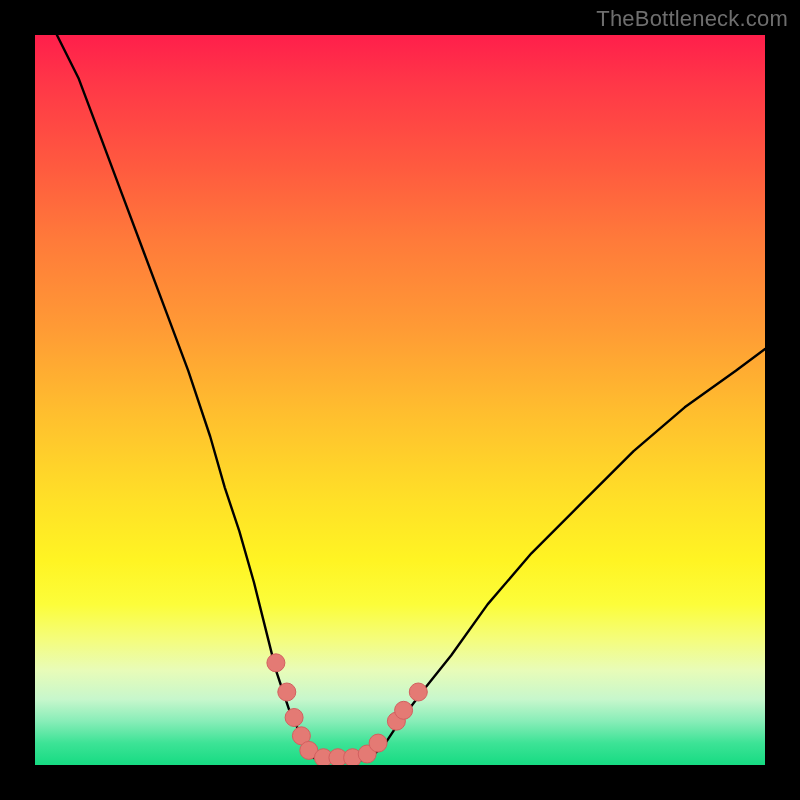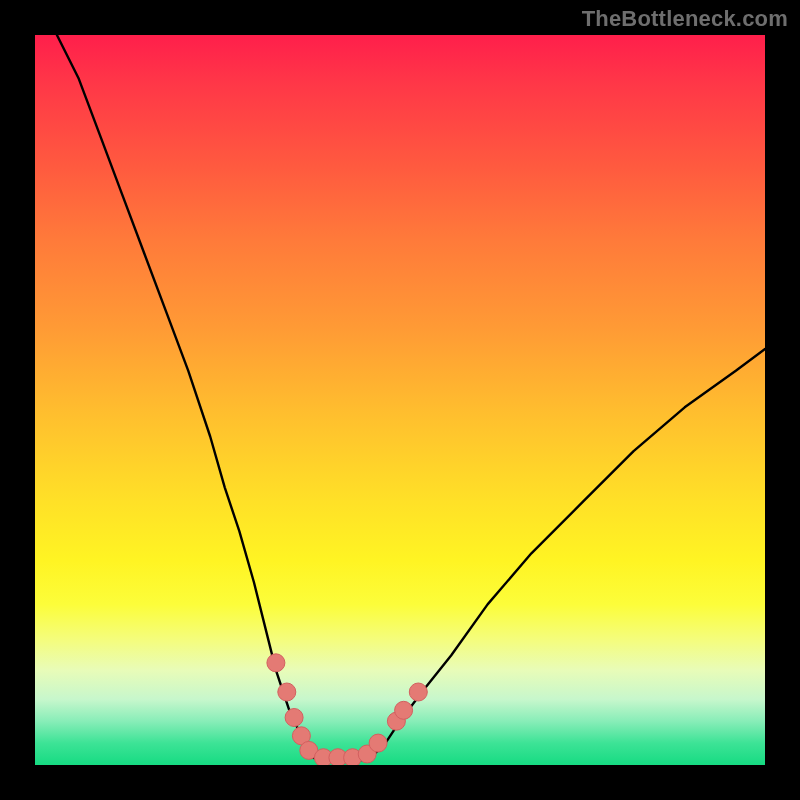--- a/index.html
+++ b/index.html
@@ -42,21 +42,21 @@
       #3de396 97%,
       #16db82 100%
     );
   }
   .watermark {
     position: absolute;
     top: 6px;
     right: 12px;
     color: #6e6e6e;
     font-size: 22px;
-    font-weight: 700;
+    font-weight: 400;
     letter-spacing: 0.2px;
   }
   svg.curve {
     position: absolute;
     left: 0;
     top: 0;
   }
 </style>
 </head>
 <body>

